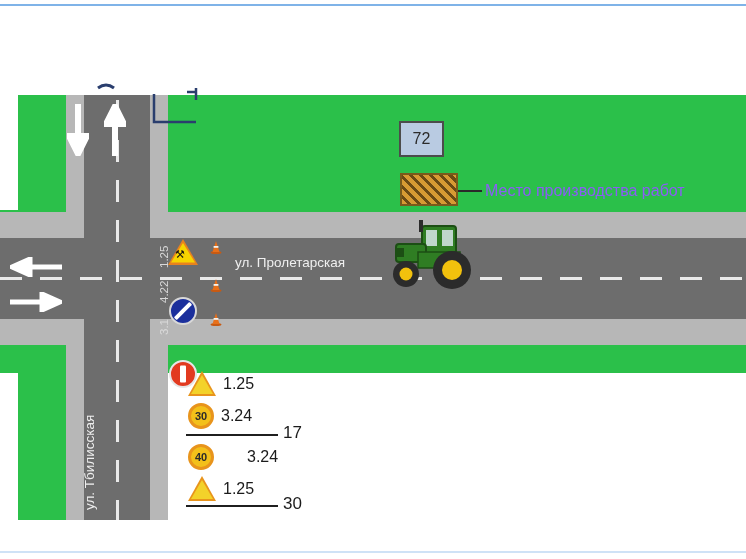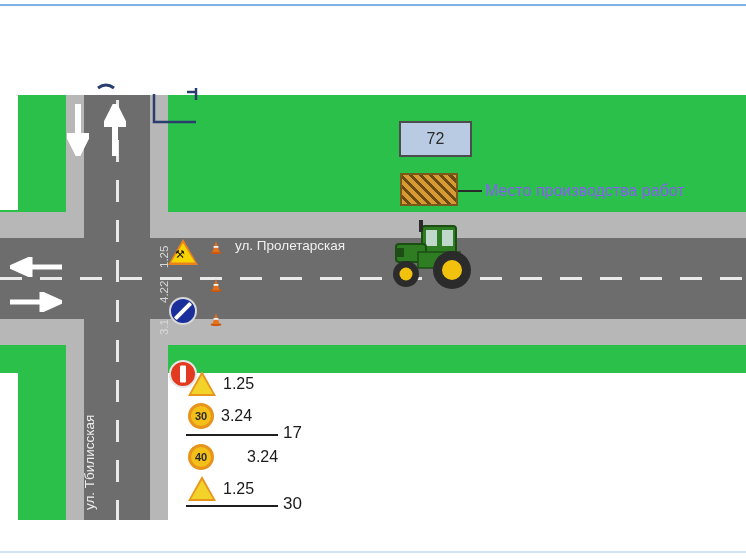--- a/index.html
+++ b/index.html
@@ -138,21 +138,21 @@
     <svg width="52" height="20" viewBox="0 0 52 20">
       <path d="M52 10 L16 10 M2 10 L20 2 L20 18 Z" stroke="#ffffff" stroke-width="5" fill="#ffffff"></path>
     </svg>
   </div>
   <div class="arw" style="left:10px;top:292px;">
     <svg width="52" height="20" viewBox="0 0 52 20">
       <path d="M0 10 L36 10 M50 10 L32 2 L32 18 Z" stroke="#ffffff" stroke-width="5" fill="#ffffff"></path>
     </svg>
   </div>
 
-  <div class="stname" style="left:235px;top:238px;">ул. Пролетарская</div>
+  <div class="stname" style="left:235px;top:255px;">ул. Пролетарская</div>
 
   <div class="stname vert" style="left:82px;top:510px;">ул. Тбилисская</div>
 
   <div class="vcode" style="left:158px;top:268px;">1.25</div>
   <div class="sgn tri" style="left:168px;top:239px;">
     <div class="t-out"></div>
       <div class="t-in"></div>
     <div class="t-gl">⚒</div>
   </div>
 
@@ -195,21 +195,21 @@
 
     <circle cx="64" cy="52" r="19" fill="#2b2b2b"></circle>
     <circle cx="64" cy="52" r="10" fill="#f2c10d"></circle>
 
     <circle cx="18" cy="56" r="13" fill="#2b2b2b"></circle>
     <circle cx="18" cy="56" r="6.5" fill="#f2c10d"></circle>
 
     <rect x="31" y="2" width="4" height="12" fill="#2b2b2b"></rect>
   </svg>
 
-  <div class="numbox" style="left:399px;top:121px;width:73px;height:36px;">72</div>
+  <div class="numbox" style="left:399px;top:121px;width:45px;height:36px;">72</div>
 
   <div class="hatch" style="left:400px;top:173px;width:58px;height:33px;"></div>
   <div class="leader" style="left:458px;top:190px;width:24px;"></div>
   <div class="calltext" style="left:485px;top:182px;">Место производства работ</div>
 
   <div class="lg-row" style="left:188px;top:371px;">
     <div class="tri2">
       <div class="t-out"></div>
         <div class="t-in"></div>
       <div class="t-gl"></div>

